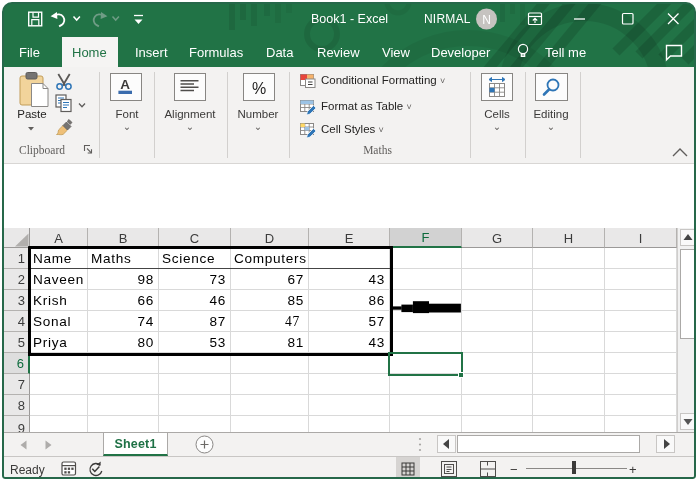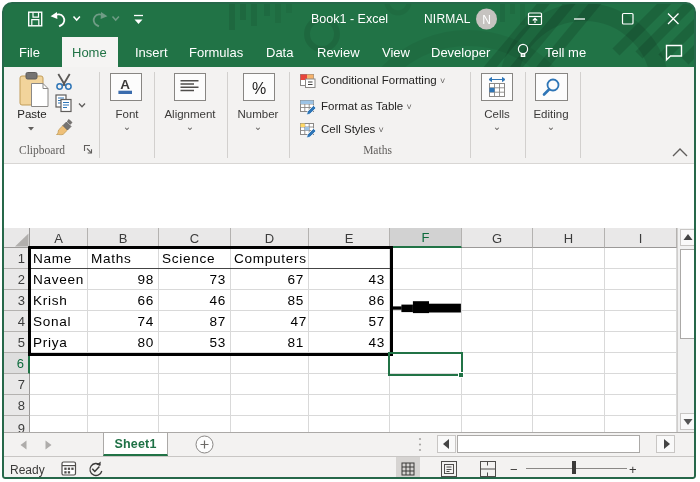--- a/index.html
+++ b/index.html
@@ -309,21 +309,21 @@
     <div class="cell num" style="left:234px;top:41px;width:70px;">67</div>
     <div class="cell num" style="left:312px;top:41px;width:73px;">43</div>
     <div class="cell" style="left:33px;top:62px;width:54px;">Krish</div>
     <div class="cell num" style="left:91px;top:62px;width:63px;">66</div>
     <div class="cell num" style="left:162px;top:62px;width:64px;">46</div>
     <div class="cell num" style="left:234px;top:62px;width:70px;">85</div>
     <div class="cell num" style="left:312px;top:62px;width:73px;">86</div>
     <div class="cell" style="left:33px;top:83px;width:54px;">Sonal</div>
     <div class="cell num" style="left:91px;top:83px;width:63px;">74</div>
     <div class="cell num" style="left:162px;top:83px;width:64px;">87</div>
-    <div class="cell num" style="left:237px;top:83px;width:70px;">47</div>
+    <div class="cell num" style="left:230px;top:83px;width:70px;font-family:Liberation Serif, serif;">47</div>
     <div class="cell num" style="left:312px;top:83px;width:73px;">57</div>
     <div class="cell" style="left:33px;top:104px;width:54px;">Priya</div>
     <div class="cell num" style="left:91px;top:104px;width:63px;">80</div>
     <div class="cell num" style="left:162px;top:104px;width:64px;">53</div>
     <div class="cell num" style="left:234px;top:104px;width:70px;">81</div>
     <div class="cell num" style="left:312px;top:104px;width:73px;">43</div>
 
     <div class="abs" style="left:31px;top:40px;width:359px;height:1px;background:#444;"></div>
 
     <div class="abs" style="left:28px;top:18px;width:365px;height:110px;border:3px solid #000;"></div>

